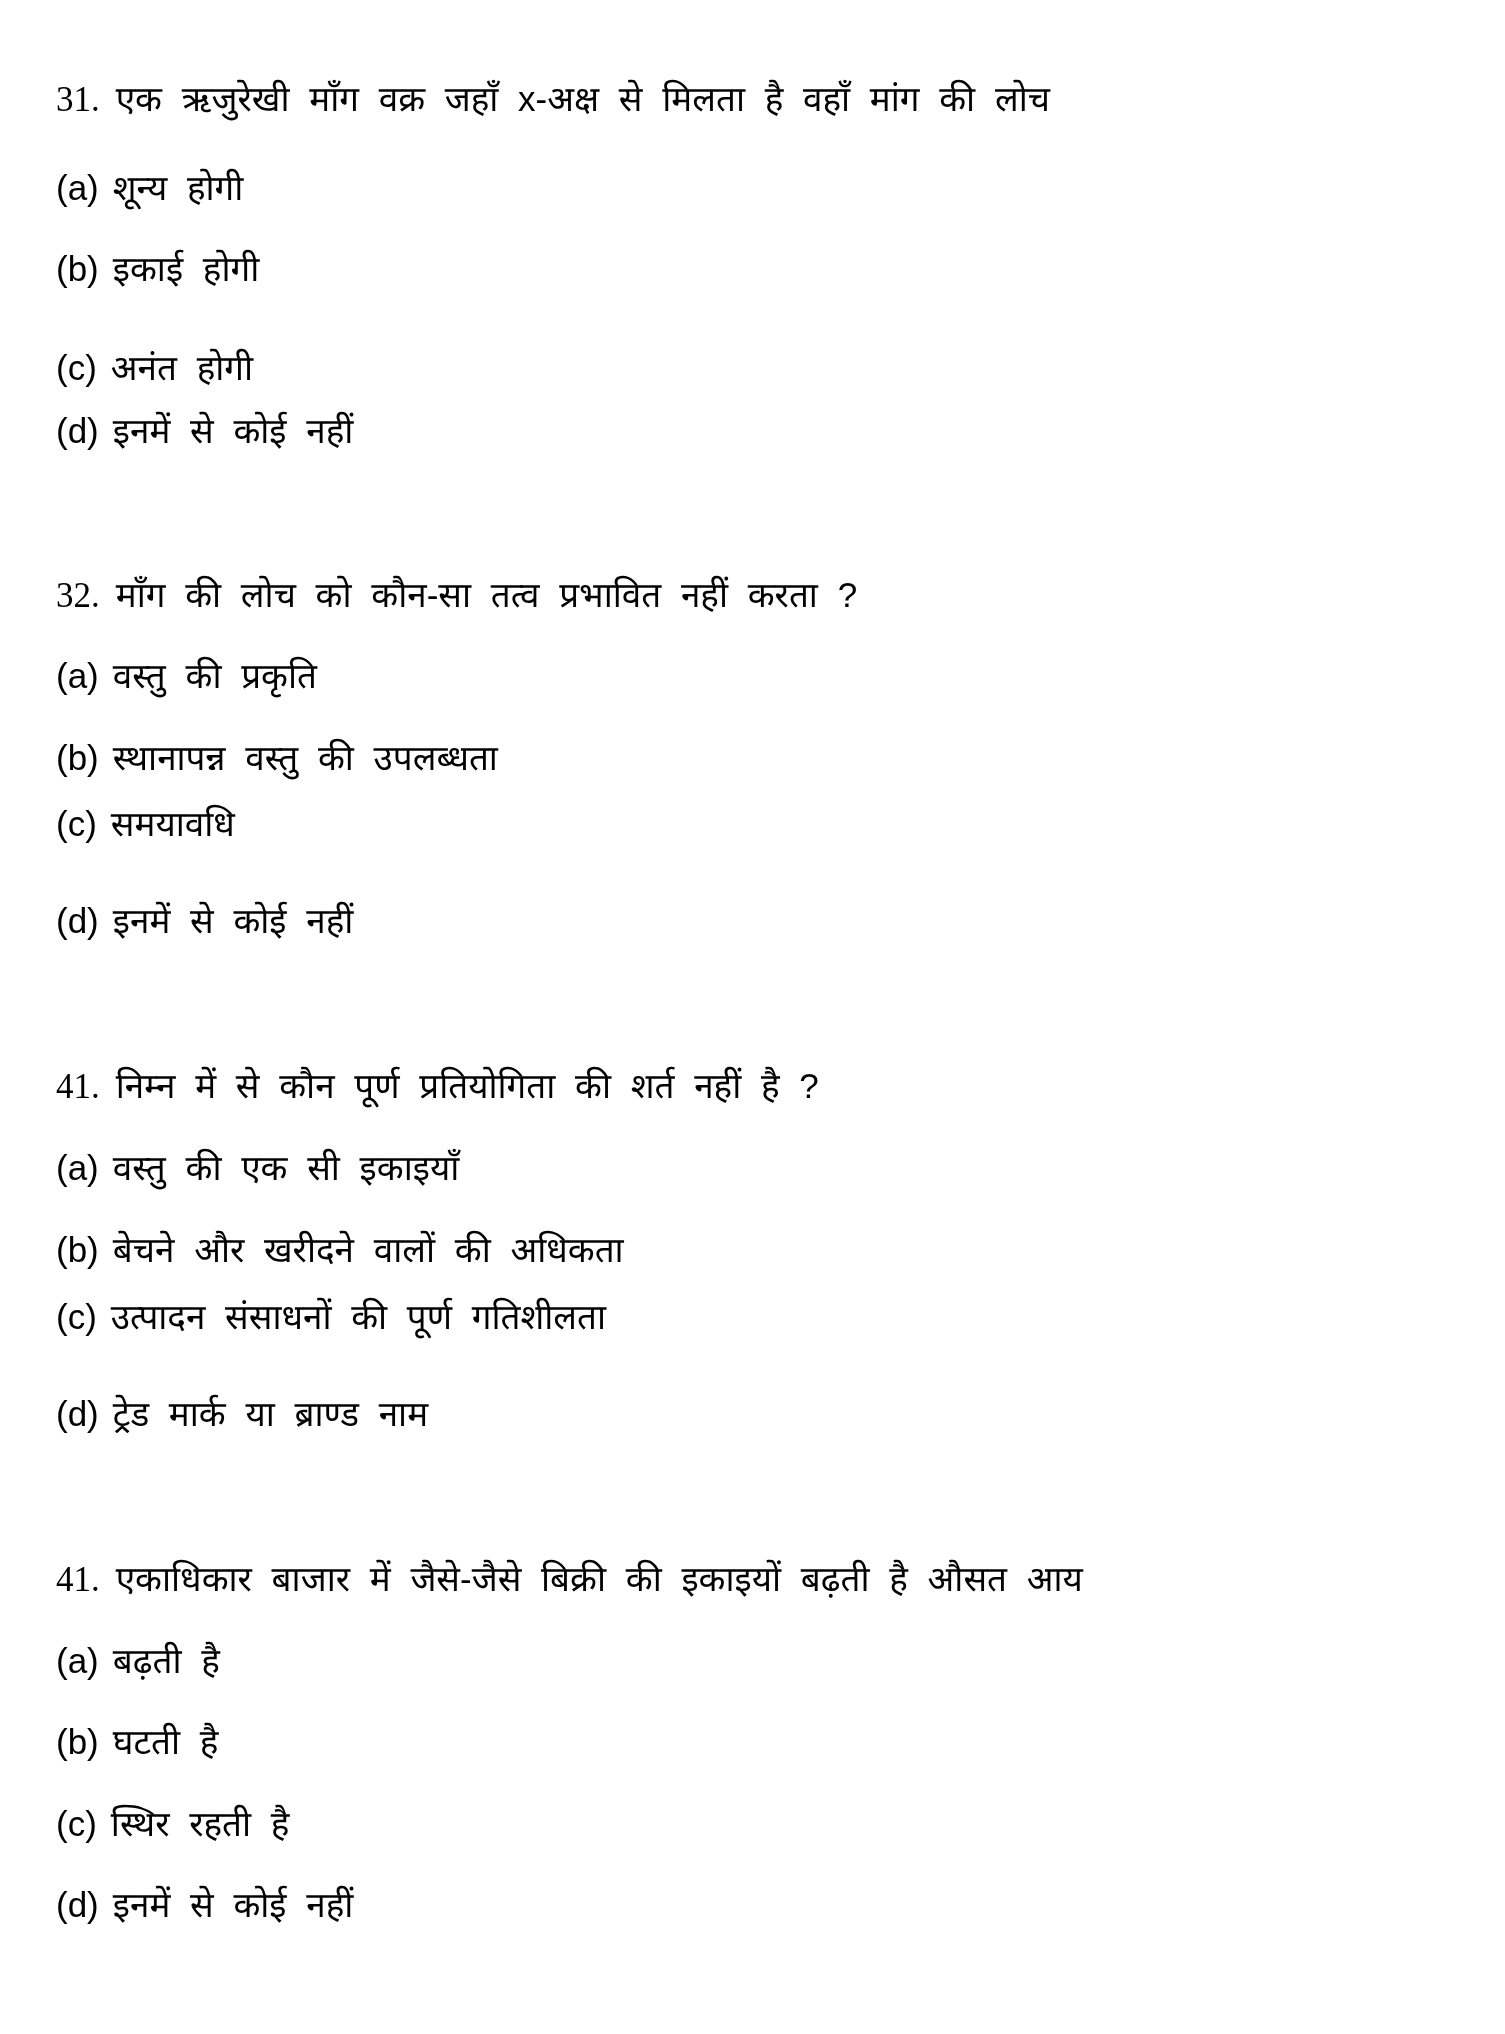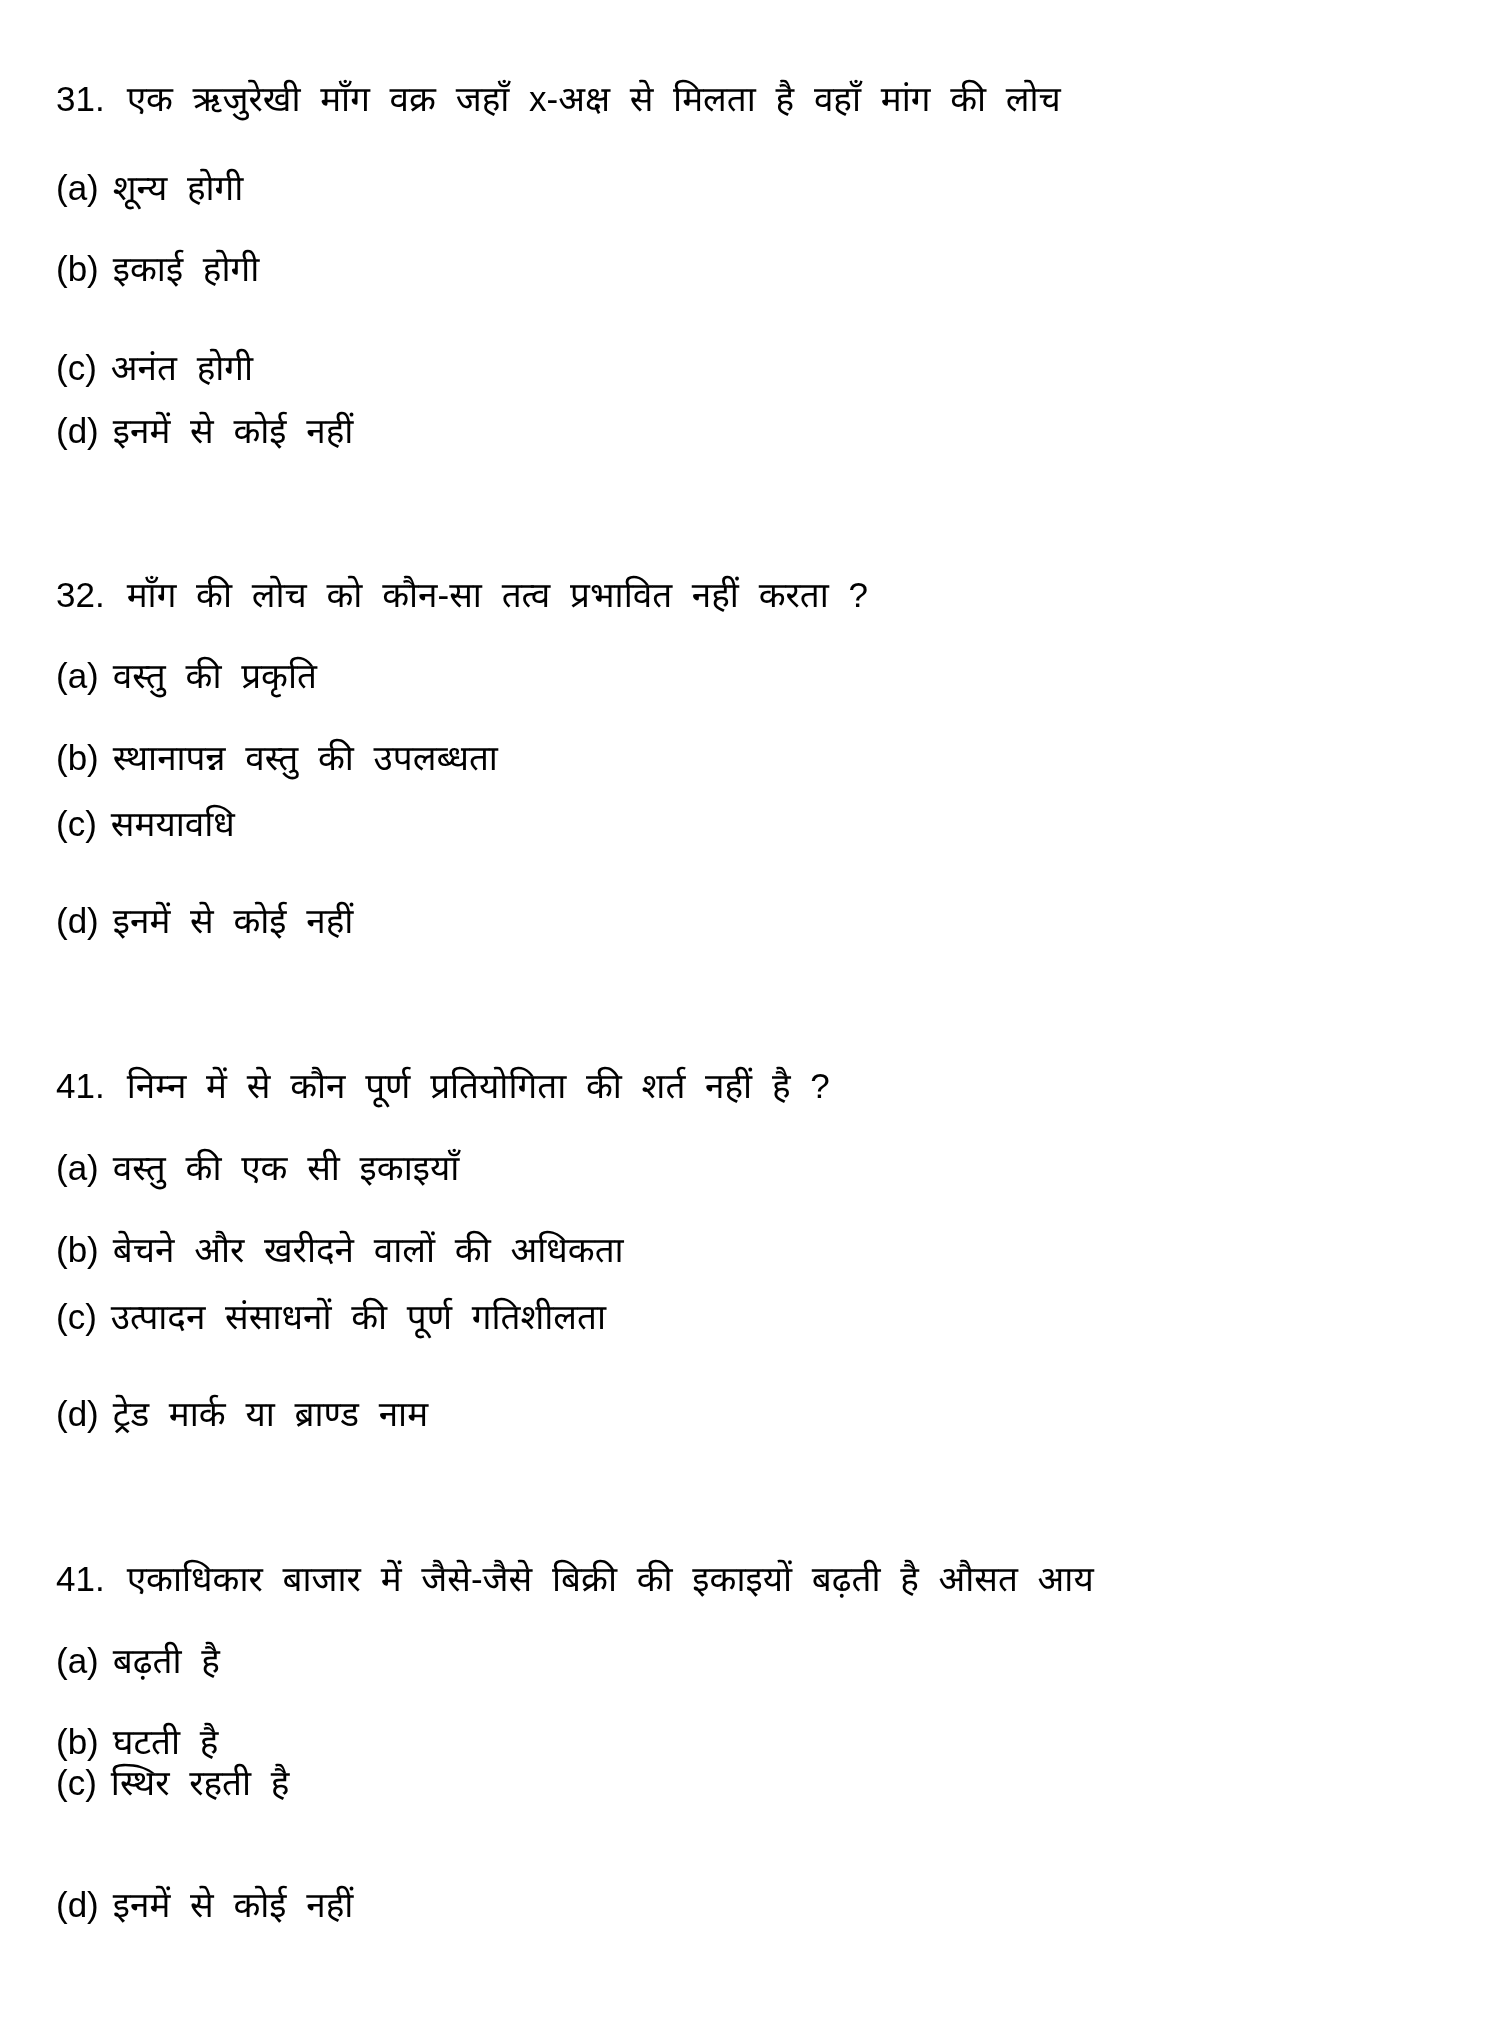--- a/index.html
+++ b/index.html
@@ -1,20 +1,20 @@
 <!DOCTYPE html>
 <html><head>
 <meta charset="utf-8">
 <style>
   html, body { margin: 0; padding: 0; background: #ffffff; }
   body { width: 1505px; height: 2034px; position: relative; overflow: hidden;
          font-family: "Liberation Sans", "DejaVu Sans", sans-serif; color: #000000; }
   .line { position: absolute; left: 56px; height: 50px; line-height: 50px;
           font-size: 35px; white-space: nowrap; word-spacing: 10px; }
-  .num { margin-right: 22px; }
+  .num { margin-right: 16px; font-family: Liberation Serif, serif; }
   .lbl { margin-right: 14px; }
 </style>
 </head>
 <body>
 
 <div class="line" style="top:74px">
   <span class="num">31.</span><span>एक ऋजुरेखी माँग वक्र जहाँ x-अक्ष से मिलता है वहाँ मांग की लोच</span>
 </div>
 <div class="line" style="top:163px">
   <span class="lbl">(a)</span><span>शून्य होगी</span>
@@ -63,18 +63,18 @@
 
 <div class="line" style="top:1554px">
   <span class="num">41.</span><span>एकाधिकार बाजार में जैसे-जैसे बिक्री की इकाइयों बढ़ती है औसत आय</span>
 </div>
 <div class="line" style="top:1636px">
   <span class="lbl">(a)</span><span>बढ़ती है</span>
 </div>
 <div class="line" style="top:1717px">
   <span class="lbl">(b)</span><span>घटती है</span>
 </div>
-<div class="line" style="top:1758px">
+<div class="line" style="top:1799px">
   <span class="lbl">(c)</span><span>स्थिर रहती है</span>
 </div>
 <div class="line" style="top:1880px">
   <span class="lbl">(d)</span><span>इनमें से कोई नहीं</span>
 </div>
 
 </body></html>

